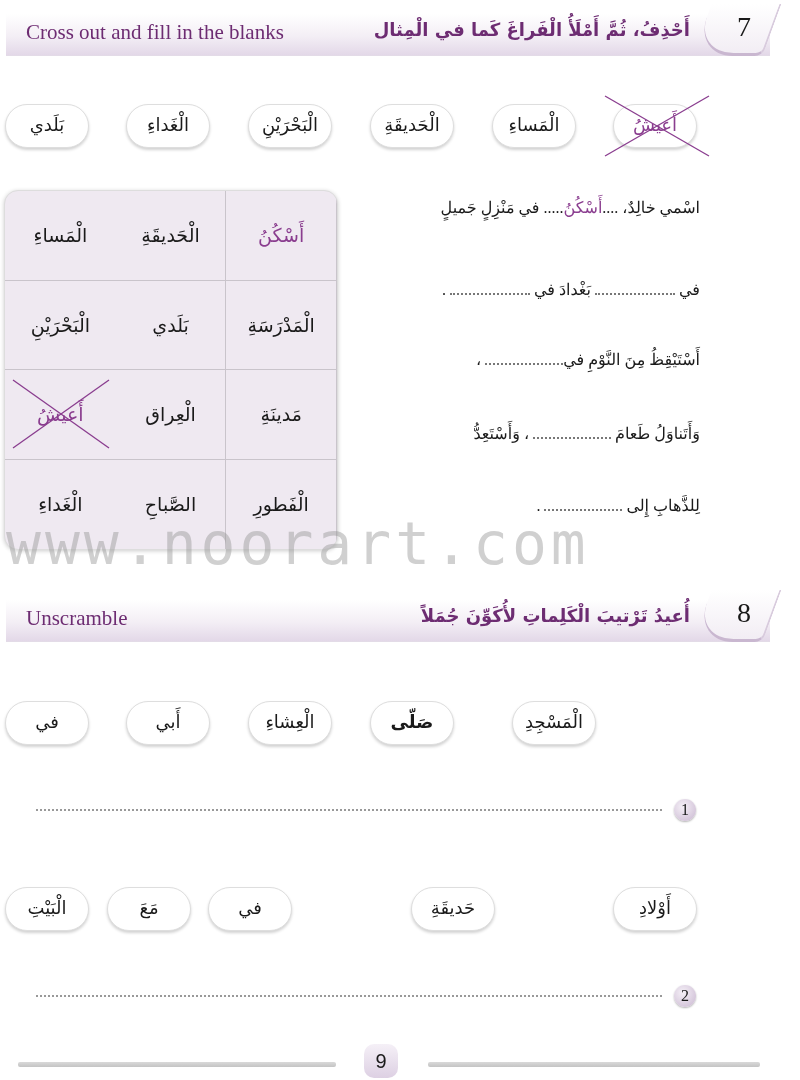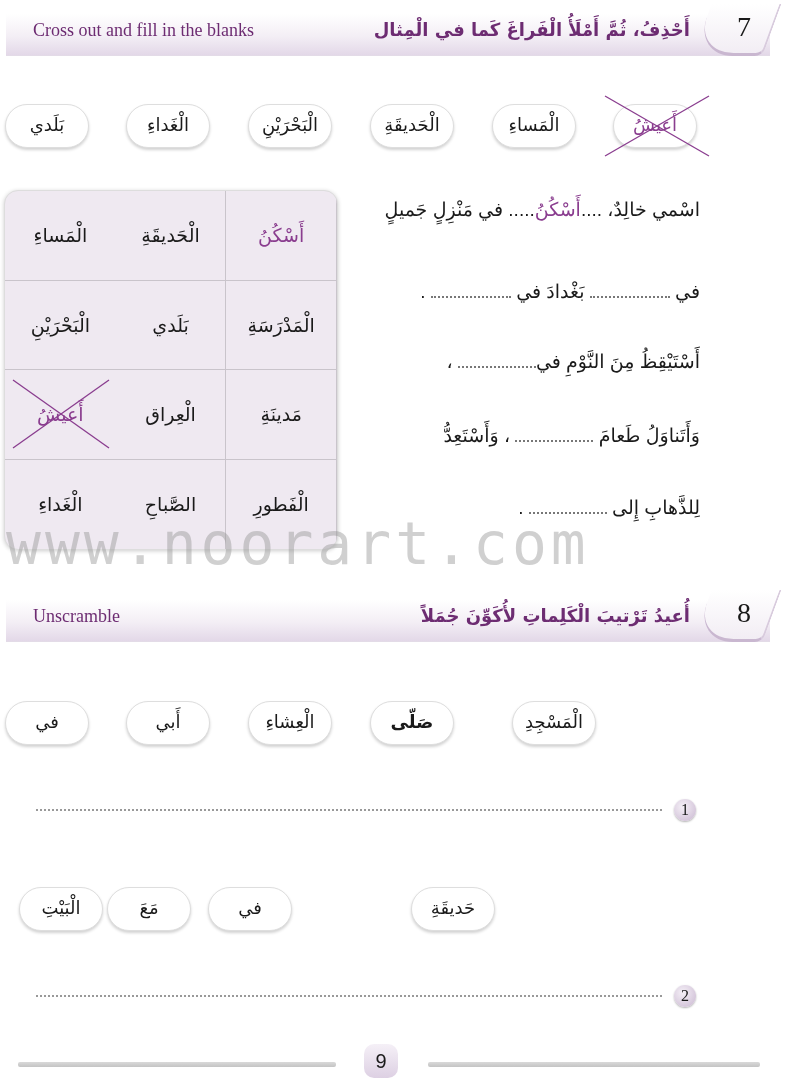--- a/index.html
+++ b/index.html
@@ -6,21 +6,21 @@
   html, body { width: 800px; height: 1080px; background: #ffffff; overflow: hidden; }
   body { position: relative; font-family: "DejaVu Serif", serif; color: #1a1a1a; }
 
   .header-bar {
     position: absolute; left: 6px; right: 30px; height: 42px;
     background: linear-gradient(to bottom, #ffffff 0%, #f3eef5 55%, #e3d8e8 100%);
     border-bottom: 1px solid #e3dbe7;
   }
   .header-en {
     position: absolute; left: 20px; top: 6px;
-    font-family: "Liberation Serif", serif; font-size: 18px; color: #6d2c72; margin-left: 7px;
+    font-family: "Liberation Serif", serif; font-size: 21px; color: #6d2c72;
   }
   .header-ar {
     position: absolute; right: 80px; top: 5px; direction: rtl;
     font-family: "DejaVu Sans", sans-serif; font-weight: bold; font-size: 18px; color: #6d2c72;
   }
   .header-num {
     position: absolute; right: 36px; width: 40px; height: 50px;
     font-family: "Liberation Serif", serif; font-size: 28px; color: #1a1a1a;
     text-align: center; line-height: 42px;
   }
@@ -53,21 +53,21 @@
     border-right: 1px solid #c9c4cb; border-bottom: 1px solid #c9c4cb;
     display: flex; align-items: center; justify-content: center;
     font-family: "DejaVu Sans", sans-serif; font-size: 19px; direction: rtl; position: relative;
   }
   .cell:nth-child(3n) { border-right: none; }
   .cell:nth-last-child(-n+3) { border-bottom: none; }
   .cell.purple { color: #8a3d8f; }
 
   .sentence {
     position: absolute; right: 100px; direction: rtl;
-    font-family: Liberation Sans, sans-serif; font-size: 19px; white-space: nowrap;
+    font-family: Liberation Serif, serif; font-size: 16px; white-space: nowrap;
   }
   .blank { display: inline-block; border-bottom: 2px dotted #777; height: 1px; vertical-align: baseline; }
   .filled { color: #8a3d8f; }
 
   .watermark {
     position: absolute; left: 6px; top: 510px; width: 800px;
     font-family: "DejaVu Sans Mono", monospace; font-size: 58px; letter-spacing: 4px;
     color: rgba(150,150,150,0.45); white-space: nowrap;
   }
 
@@ -170,23 +170,24 @@
   <div class="chip" style="left:512px;">الْمَسْجِدِ</div>
   <div class="chip" style="left:370px;font-weight:bold;">صَلّى</div>
   <div class="chip" style="left:248px;">الْعِشاءِ</div>
   <div class="chip" style="left:126px;">أَبي</div>
   <div class="chip" style="left:5px;">في</div>
 </div>
 <div class="answer-line" style="top:809px;width:626px;"></div>
 <div class="badge" style="left:674px;top:799px;">1</div>
 
 <div class="chips-row" style="top:887px;">
+  <div class="chip" style="left:613px;">أَوْلادِ</div>
   <div class="chip" style="left:411px;">حَديقَةِ</div>
   <div class="chip" style="left:208px;">في</div>
   <div class="chip" style="left:107px;">مَعَ</div>
-  <div class="chip" style="left:19px;">الْبَيْتِ</div>
+  <div class="chip" style="left:5px;">الْبَيْتِ</div>
 </div>
 <div class="answer-line" style="top:995px;width:626px;"></div>
 <div class="badge" style="left:674px;top:985px;">2</div>
 
 <div class="footer-line" style="left:18px;width:318px;"></div>
 <div class="page-num">9</div>
 <div class="footer-line" style="left:428px;width:332px;"></div>
 
 </body></html>

